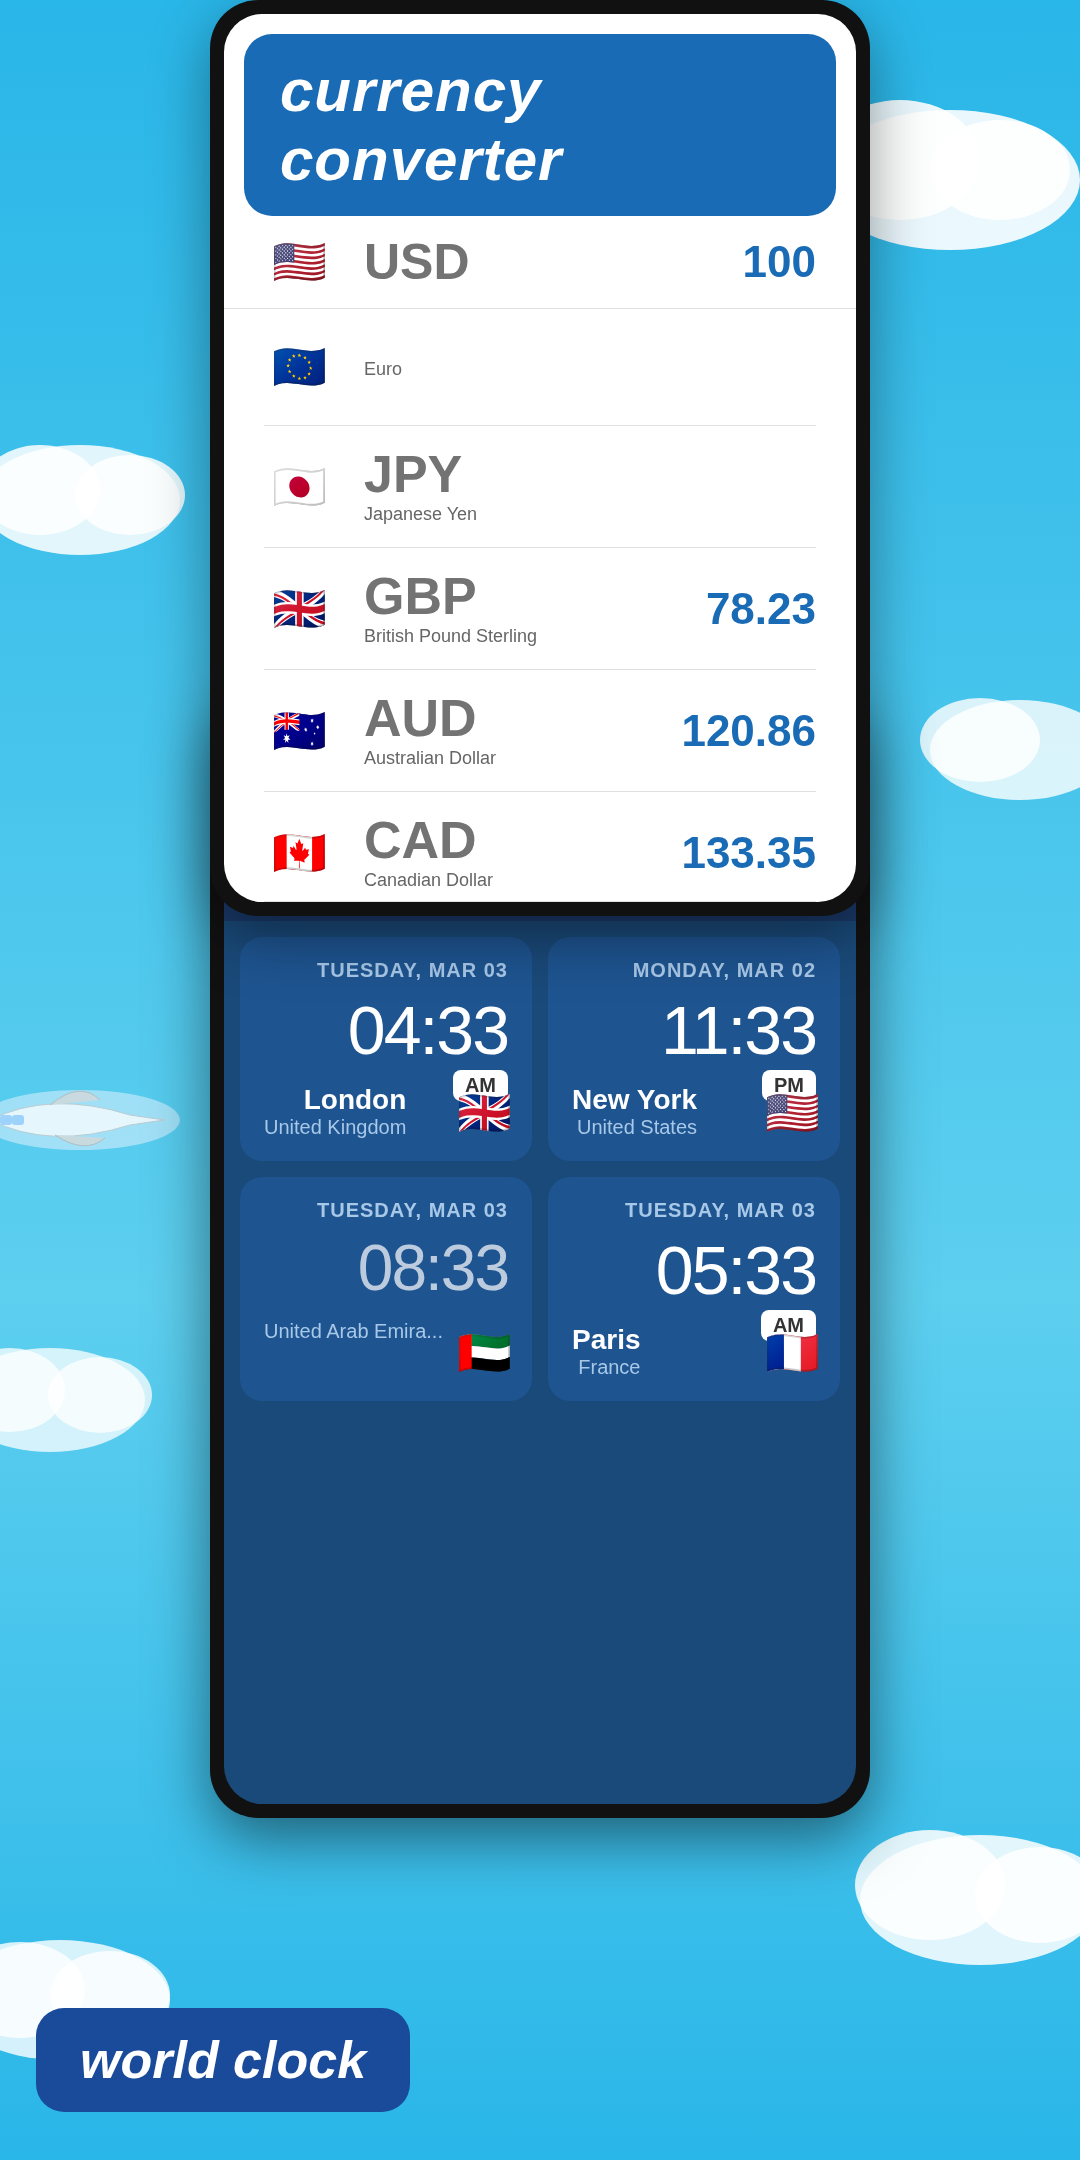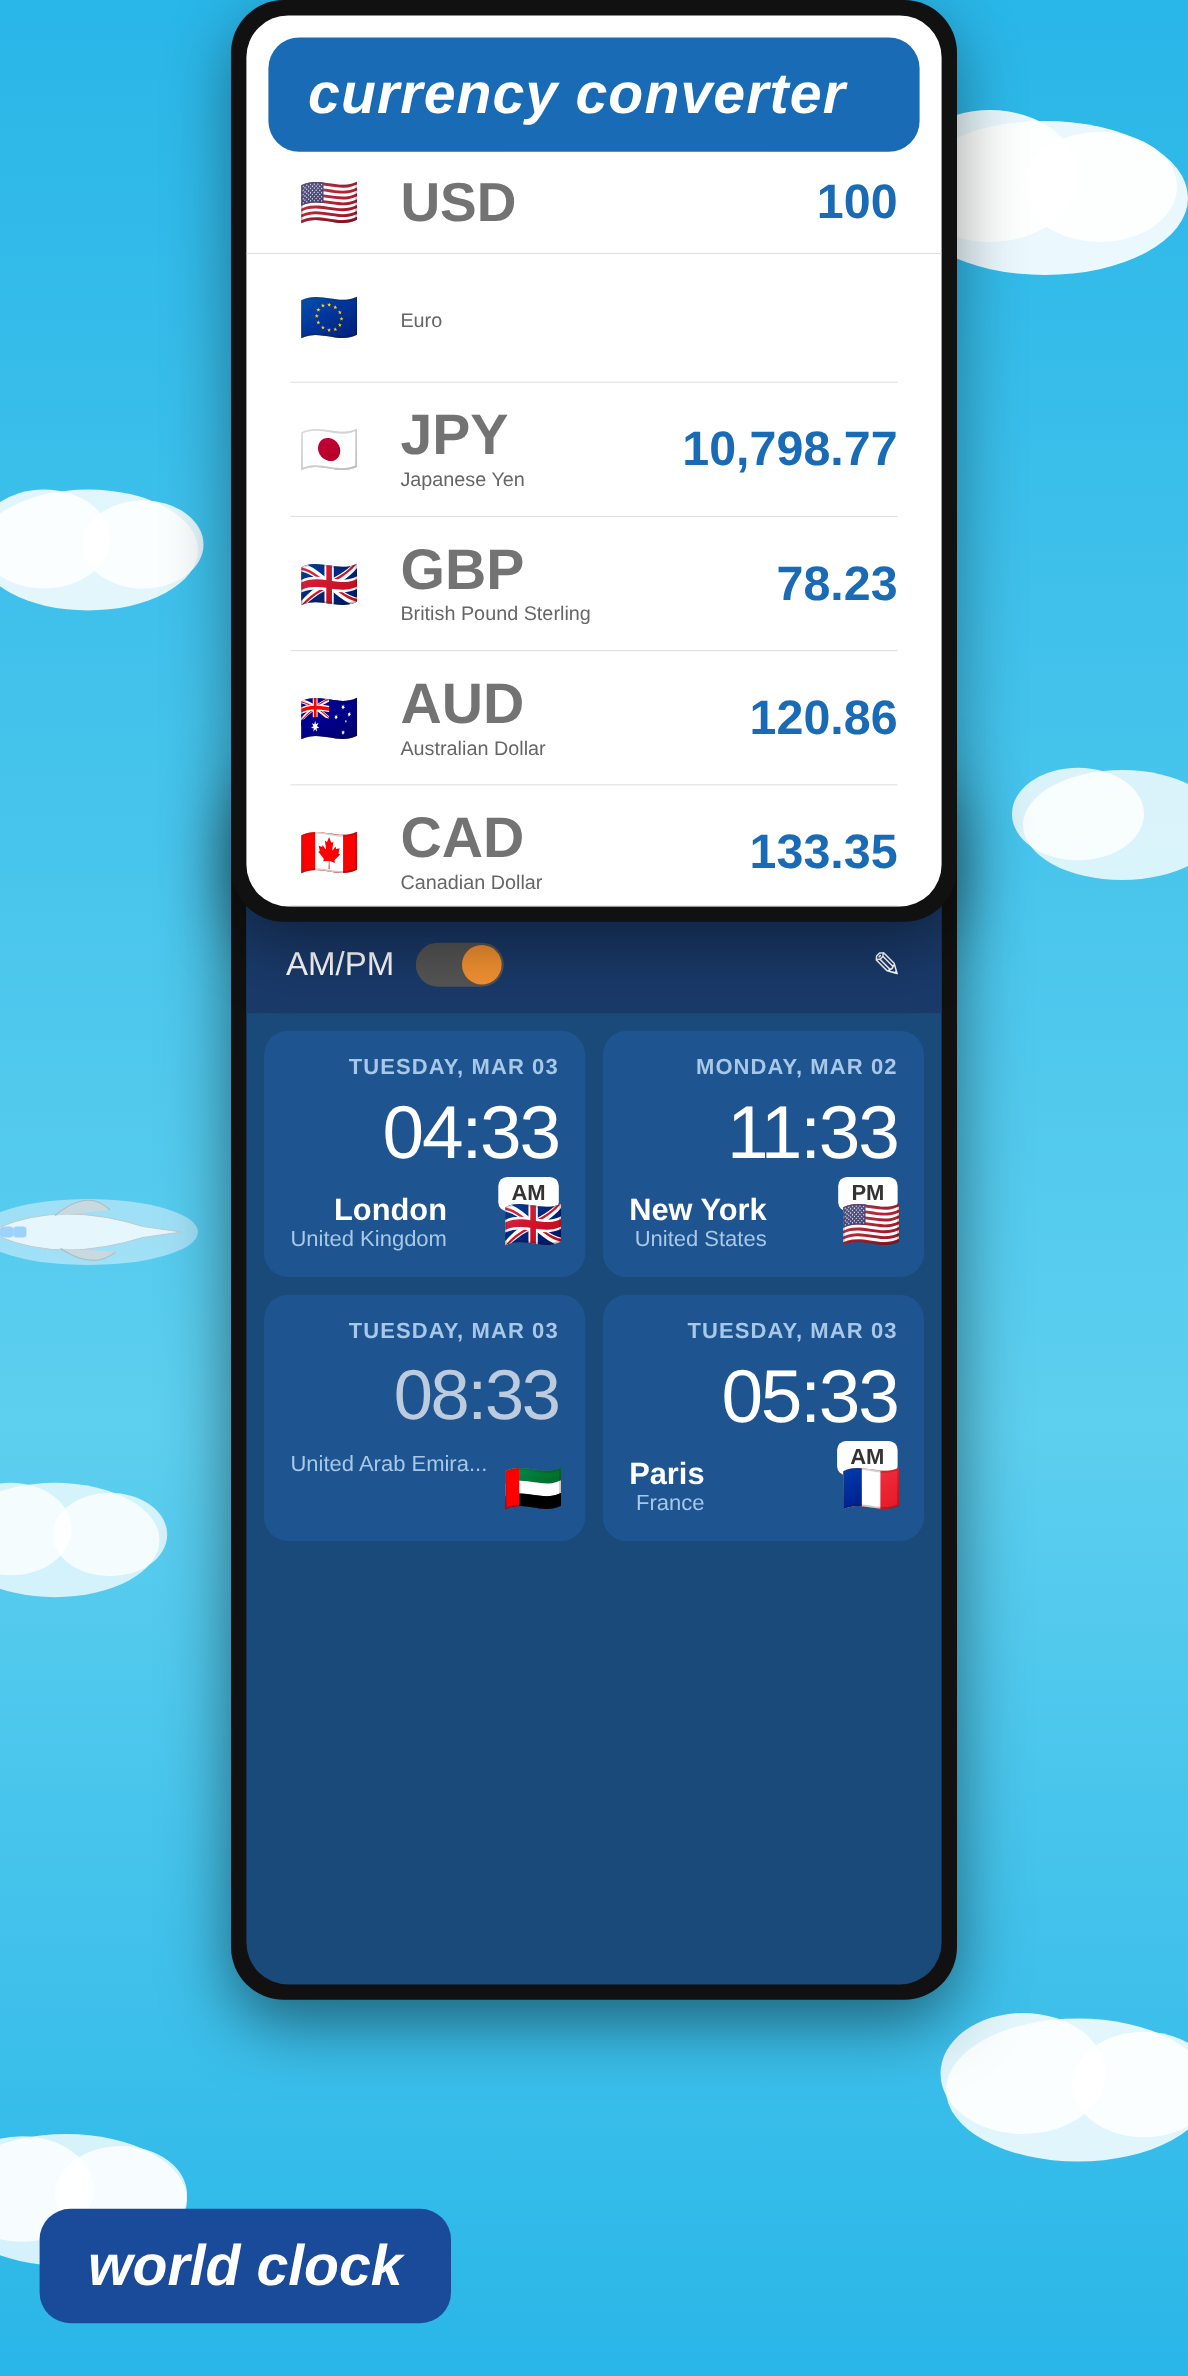--- a/index.html
+++ b/index.html
@@ -45,21 +45,21 @@
     .currency-banner {
       background: #1a6bb5;
       border-radius: 28px;
       margin: 20px 20px 0 20px;
       padding: 22px 36px;
       position: relative;
       z-index: 5;
     }
     .currency-banner-text {
       color: white;
-      font-size: 52px;
+      font-size: 60px;
       font-weight: 900;
       letter-spacing: 1px;
       font-style: italic;
     }
 
     .currency-header {
       padding: 30px 40px 0 40px;
     }
     .currency-subtitle {
       color: #333;
@@ -377,21 +377,20 @@
         </div>
         <div class="currency-value"></div>
       </div>
 
       <div class="currency-row">
         <div class="flag-circle" style="font-size:44px;">🇯🇵</div>
         <div class="currency-info">
           <div class="currency-code">JPY</div>
           <div class="currency-name">Japanese Yen</div>
         </div>
-        <div class="currency-value">10,798.77</div>
       </div>
 
       <div class="currency-row">
         <div class="flag-circle" style="font-size:44px;">🇬🇧</div>
         <div class="currency-info">
           <div class="currency-code">GBP</div>
           <div class="currency-name">British Pound Sterling</div>
         </div>
         <div class="currency-value">78.23</div>
       </div>

